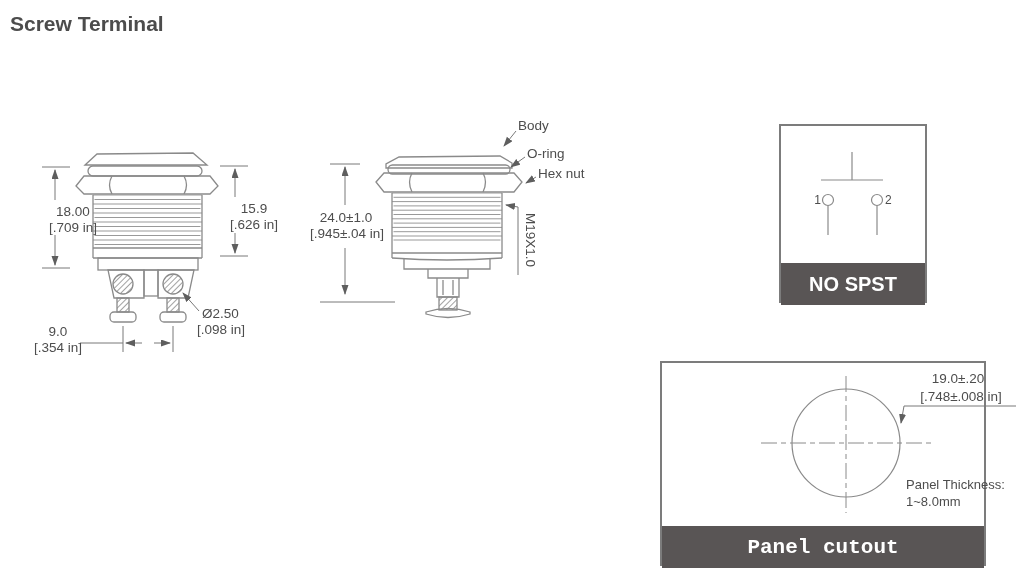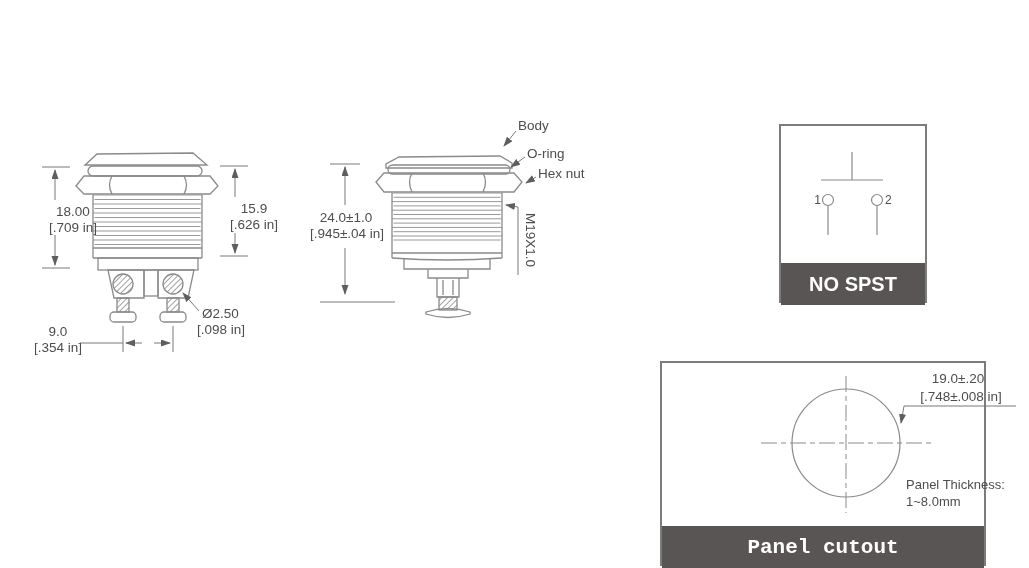--- a/index.html
+++ b/index.html
@@ -26,20 +26,21 @@
     align-items:center;justify-content:center;font-weight:bold;
   }
   .caption-band.small{font-size:20px;}
   .caption-band.large{font-size:21px;font-family:Liberation Mono, monospace;}
 </style>
 </head>
 <body>
 
 <div id="canvas">
 
+  <div class="page-title">Screw Terminal</div>
 
   <svg class="abs" style="left:30px;top:140px;" width="270" height="230" viewBox="0 0 270 230">
     <defs>
       <pattern id="hatchL" width="4" height="4" patternTransform="rotate(45)" patternUnits="userSpaceOnUse">
         <line x1="0" y1="0" x2="0" y2="4" stroke="#8a8a8a" stroke-width="1.6"></line>
       </pattern>
       <marker id="arrL" markerWidth="10" markerHeight="8" refX="9" refY="3.5" orient="auto">
         <path d="M0,0 L10,3.5 L0,7 Z" fill="#5e5e5e"></path>
       </marker>
     </defs>

